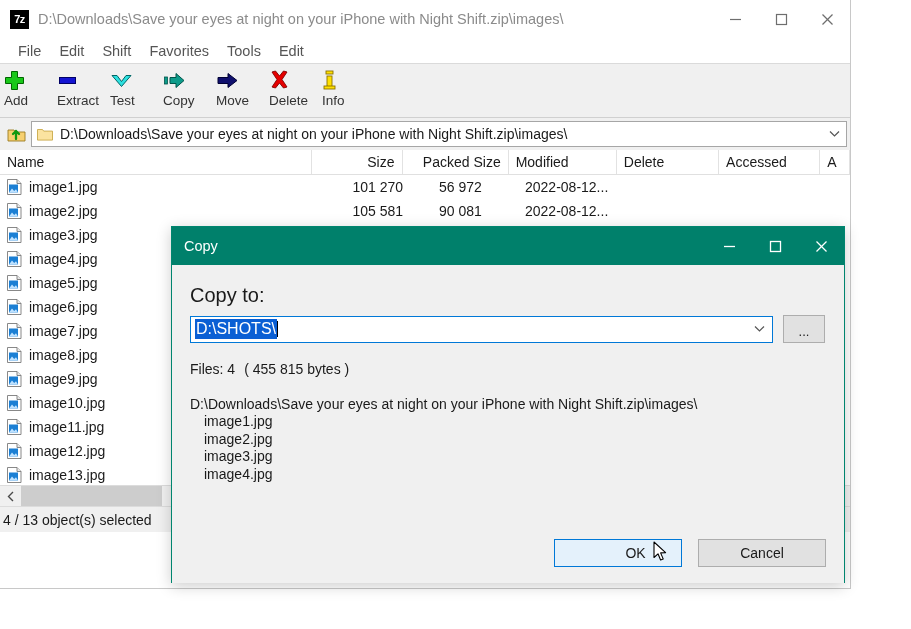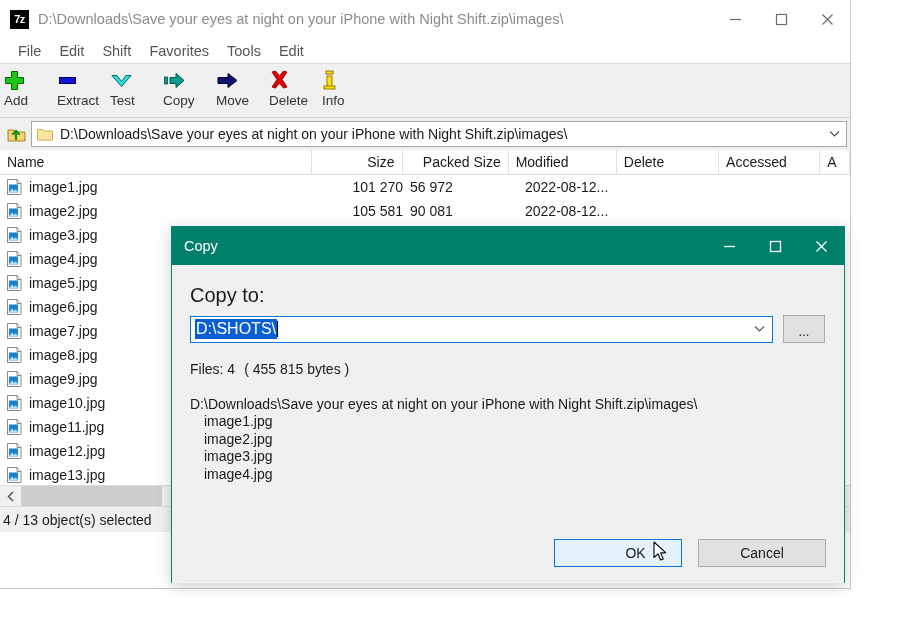--- a/index.html
+++ b/index.html
@@ -206,21 +206,21 @@
   }
   .fsize {
     width: 92px;
     text-align: right;
     font-size: 14px;
     color: #1a1a1a;
     padding-right: 7px;
   }
   .fpacked {
     width: 108px;
-    text-align: left;
+    text-align: center;
     font-size: 14px;
     color: #1a1a1a;
     padding-right: 7px;
   }
   .fmod {
     width: 110px;
     font-size: 14px;
     color: #1a1a1a;
     padding-left: 7px;
     white-space: nowrap;

